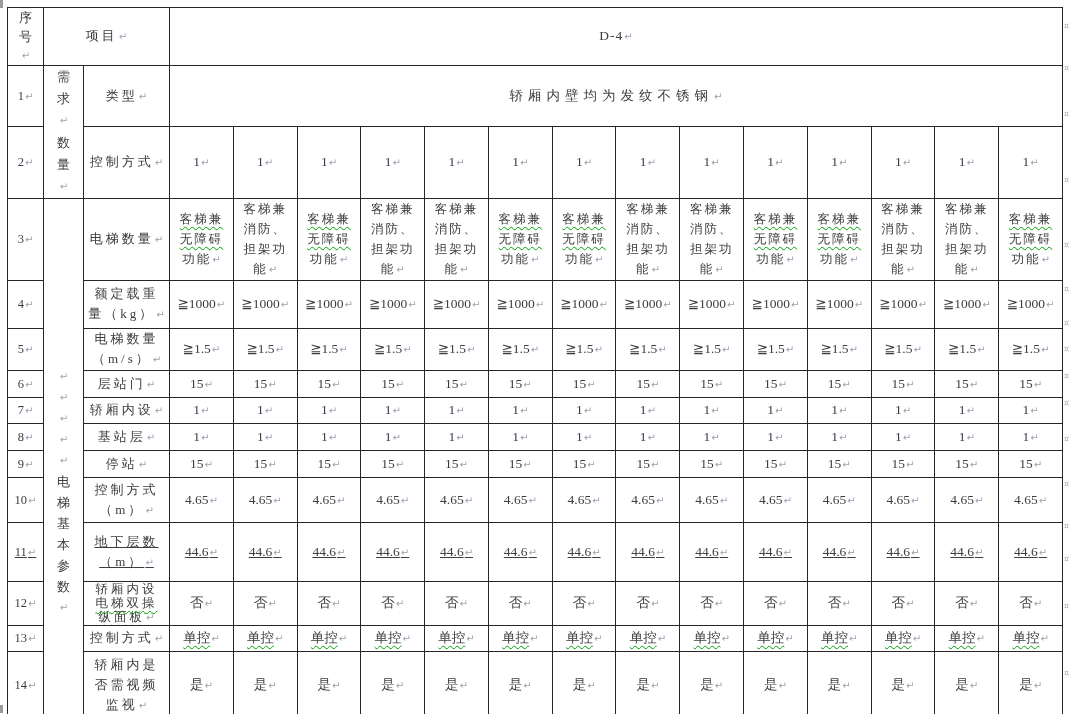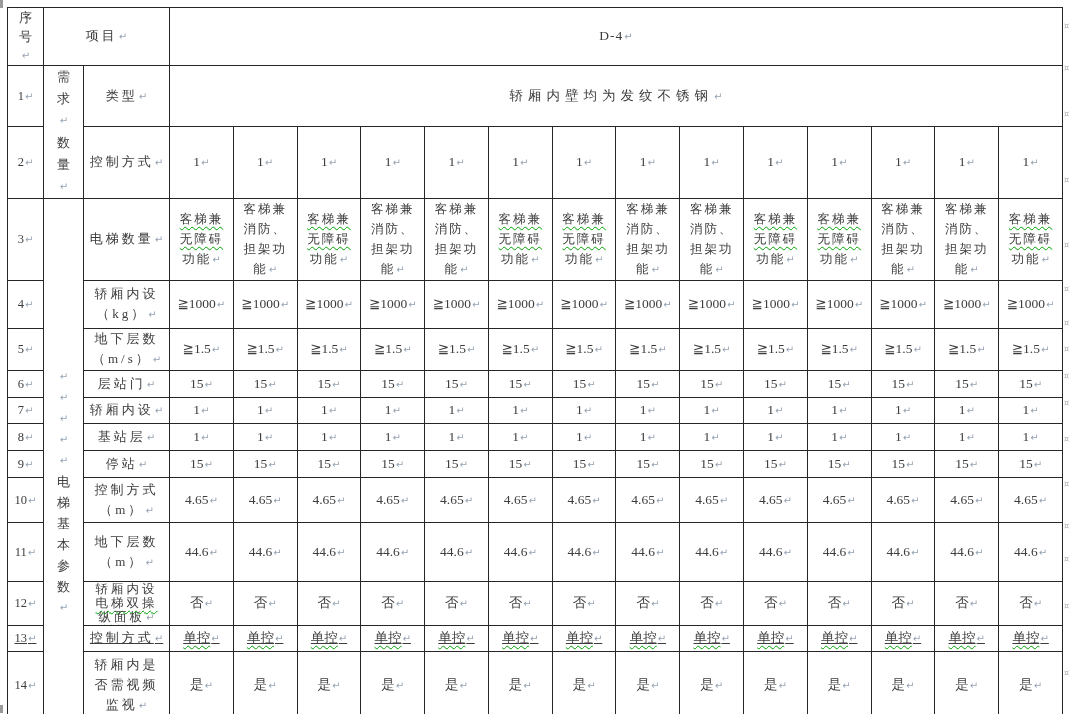--- a/index.html
+++ b/index.html
@@ -121,39 +121,39 @@
           <td class="usage"><span>客梯兼消防、担架功能</span><span class="pm">↵</span></td>
           <td class="usage"><span>客梯兼消防、担架功能</span><span class="pm">↵</span></td>
           <td class="usage"><span class="wavy">客梯兼无障碍</span><span>功能</span><span class="pm">↵</span></td>
           <td class="usage"><span class="wavy">客梯兼无障碍</span><span>功能</span><span class="pm">↵</span></td>
           <td class="usage"><span>客梯兼消防、担架功能</span><span class="pm">↵</span></td>
           <td class="usage"><span>客梯兼消防、担架功能</span><span class="pm">↵</span></td>
           <td class="usage"><span class="wavy">客梯兼无障碍</span><span>功能</span><span class="pm">↵</span></td>
         </tr>
         <tr style="height: 48px;">
           <td class="num"><span>4</span><span class="pm">↵</span></td>
-          <td class="label"><span>轿厢内设（kg）</span><span class="pm">↵</span></td>
+          <td class="label"><span>额定载重量（kg）</span><span class="pm">↵</span></td>
           <td class="value"><span>≧1000</span><span class="pm">↵</span></td>
           <td class="value"><span>≧1000</span><span class="pm">↵</span></td>
           <td class="value"><span>≧1000</span><span class="pm">↵</span></td>
           <td class="value"><span>≧1000</span><span class="pm">↵</span></td>
           <td class="value"><span>≧1000</span><span class="pm">↵</span></td>
           <td class="value"><span>≧1000</span><span class="pm">↵</span></td>
           <td class="value"><span>≧1000</span><span class="pm">↵</span></td>
           <td class="value"><span>≧1000</span><span class="pm">↵</span></td>
           <td class="value"><span>≧1000</span><span class="pm">↵</span></td>
           <td class="value"><span>≧1000</span><span class="pm">↵</span></td>
           <td class="value"><span>≧1000</span><span class="pm">↵</span></td>
           <td class="value"><span>≧1000</span><span class="pm">↵</span></td>
           <td class="value"><span>≧1000</span><span class="pm">↵</span></td>
           <td class="value"><span>≧1000</span><span class="pm">↵</span></td>
         </tr>
         <tr style="height: 40px;">
           <td class="num"><span>5</span><span class="pm">↵</span></td>
-          <td class="label"><span>地下层数（m/s）</span><span class="pm">↵</span></td>
+          <td class="label"><span>电梯数量（m/s）</span><span class="pm">↵</span></td>
           <td class="value"><span>≧1.5</span><span class="pm">↵</span></td>
           <td class="value"><span>≧1.5</span><span class="pm">↵</span></td>
           <td class="value"><span>≧1.5</span><span class="pm">↵</span></td>
           <td class="value"><span>≧1.5</span><span class="pm">↵</span></td>
           <td class="value"><span>≧1.5</span><span class="pm">↵</span></td>
           <td class="value"><span>≧1.5</span><span class="pm">↵</span></td>
           <td class="value"><span>≧1.5</span><span class="pm">↵</span></td>
           <td class="value"><span>≧1.5</span><span class="pm">↵</span></td>
           <td class="value"><span>≧1.5</span><span class="pm">↵</span></td>
           <td class="value"><span>≧1.5</span><span class="pm">↵</span></td>
@@ -245,21 +245,21 @@
           <td class="value"><span>4.65</span><span class="pm">↵</span></td>
           <td class="value"><span>4.65</span><span class="pm">↵</span></td>
           <td class="value"><span>4.65</span><span class="pm">↵</span></td>
           <td class="value"><span>4.65</span><span class="pm">↵</span></td>
           <td class="value"><span>4.65</span><span class="pm">↵</span></td>
           <td class="value"><span>4.65</span><span class="pm">↵</span></td>
           <td class="value"><span>4.65</span><span class="pm">↵</span></td>
           <td class="value"><span>4.65</span><span class="pm">↵</span></td>
           <td class="value"><span>4.65</span><span class="pm">↵</span></td>
         </tr>
-        <tr style="height: 59px;">
+        <tr style="height: 59px; text-decoration: underline;">
           <td class="num"><span>11</span><span class="pm">↵</span></td>
           <td class="label"><span>地下层数（m）</span><span class="pm">↵</span></td>
           <td class="value"><span>44.6</span><span class="pm">↵</span></td>
           <td class="value"><span>44.6</span><span class="pm">↵</span></td>
           <td class="value"><span>44.6</span><span class="pm">↵</span></td>
           <td class="value"><span>44.6</span><span class="pm">↵</span></td>
           <td class="value"><span>44.6</span><span class="pm">↵</span></td>
           <td class="value"><span>44.6</span><span class="pm">↵</span></td>
           <td class="value"><span>44.6</span><span class="pm">↵</span></td>
           <td class="value"><span>44.6</span><span class="pm">↵</span></td>
@@ -281,21 +281,21 @@
           <td class="value"><span>否</span><span class="pm">↵</span></td>
           <td class="value"><span>否</span><span class="pm">↵</span></td>
           <td class="value"><span>否</span><span class="pm">↵</span></td>
           <td class="value"><span>否</span><span class="pm">↵</span></td>
           <td class="value"><span>否</span><span class="pm">↵</span></td>
           <td class="value"><span>否</span><span class="pm">↵</span></td>
           <td class="value"><span>否</span><span class="pm">↵</span></td>
           <td class="value"><span>否</span><span class="pm">↵</span></td>
           <td class="value"><span>否</span><span class="pm">↵</span></td>
         </tr>
-        <tr style="height: 26px; text-decoration: underline;">
+        <tr style="height: 26px;">
           <td class="num"><span>13</span><span class="pm">↵</span></td>
           <td class="label"><span>控制方式</span><span class="pm">↵</span></td>
           <td class="value"><span class="wavy">单控</span><span class="pm">↵</span></td>
           <td class="value"><span class="wavy">单控</span><span class="pm">↵</span></td>
           <td class="value"><span class="wavy">单控</span><span class="pm">↵</span></td>
           <td class="value"><span class="wavy">单控</span><span class="pm">↵</span></td>
           <td class="value"><span class="wavy">单控</span><span class="pm">↵</span></td>
           <td class="value"><span class="wavy">单控</span><span class="pm">↵</span></td>
           <td class="value"><span class="wavy">单控</span><span class="pm">↵</span></td>
           <td class="value"><span class="wavy">单控</span><span class="pm">↵</span></td>

